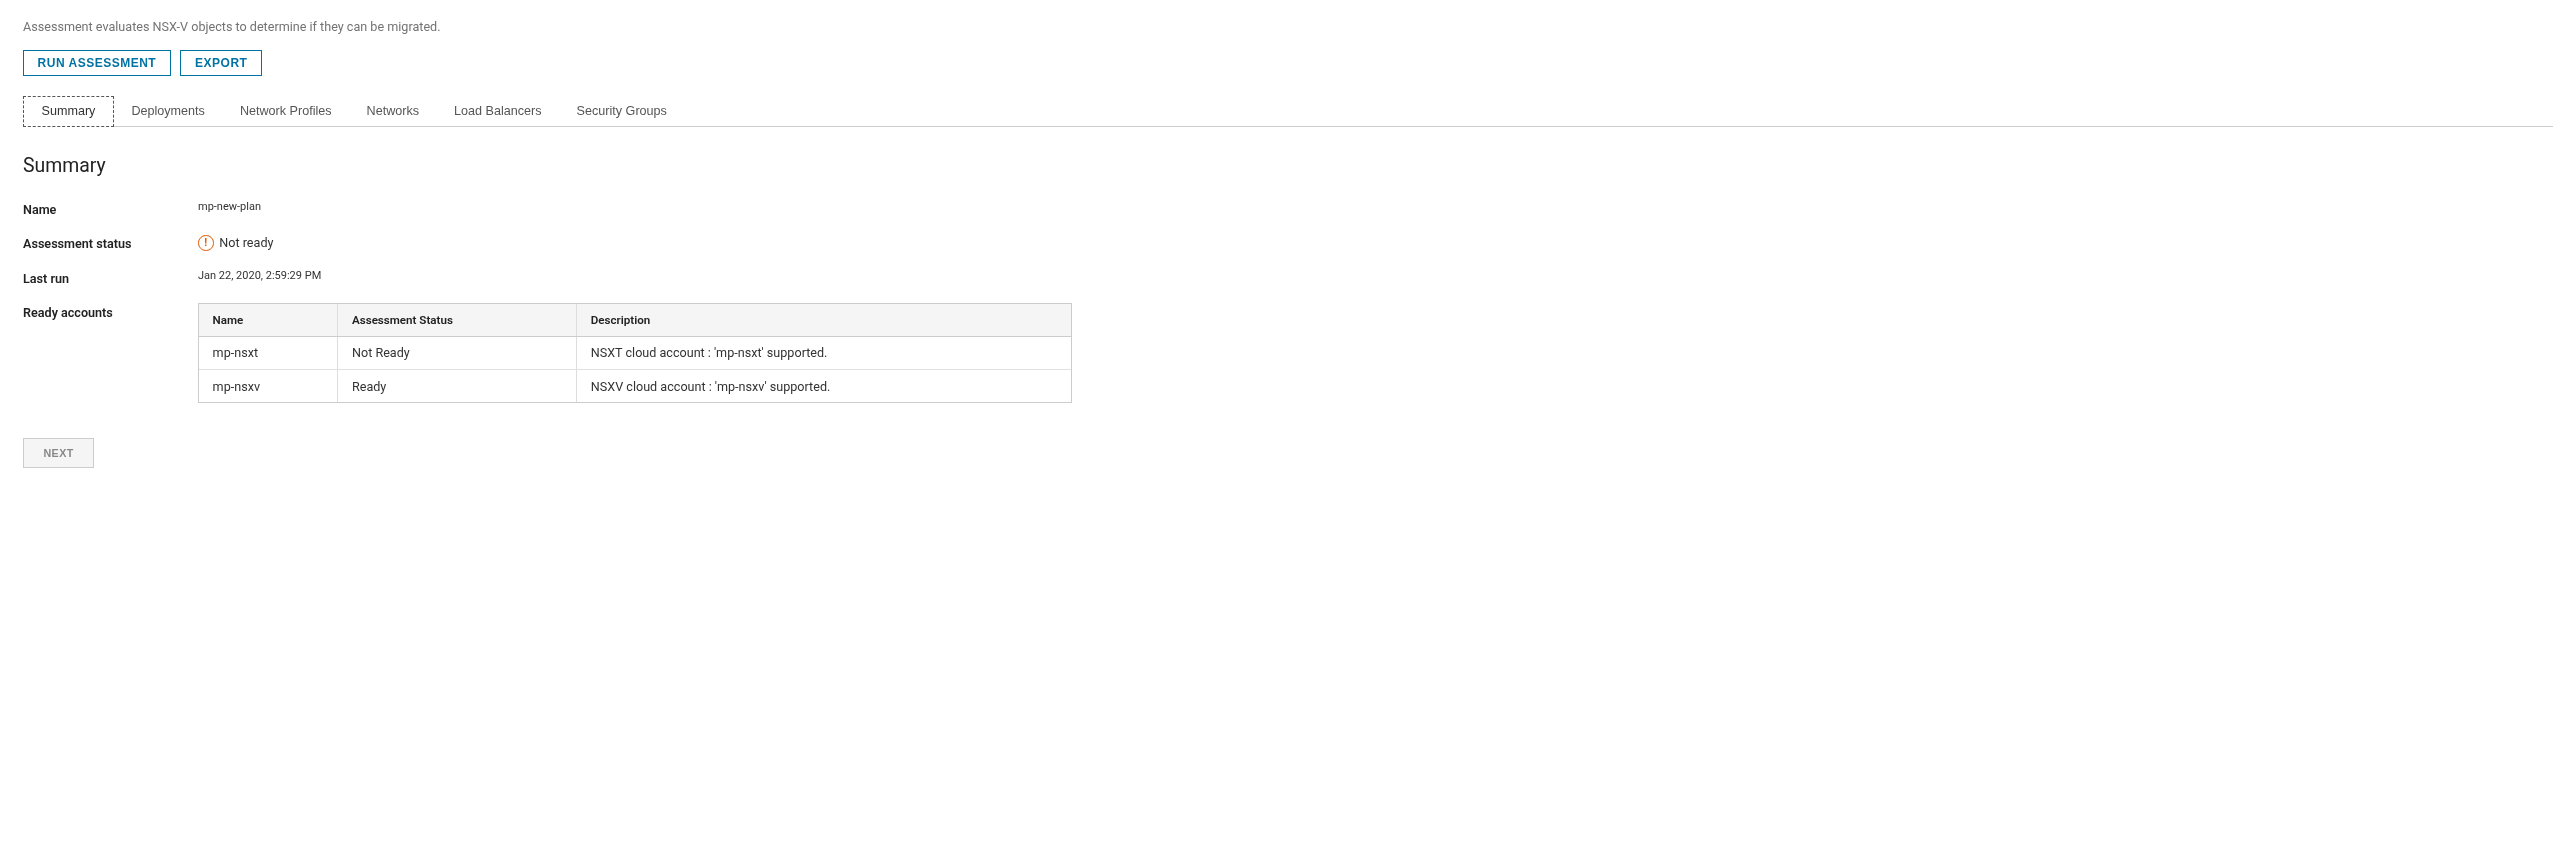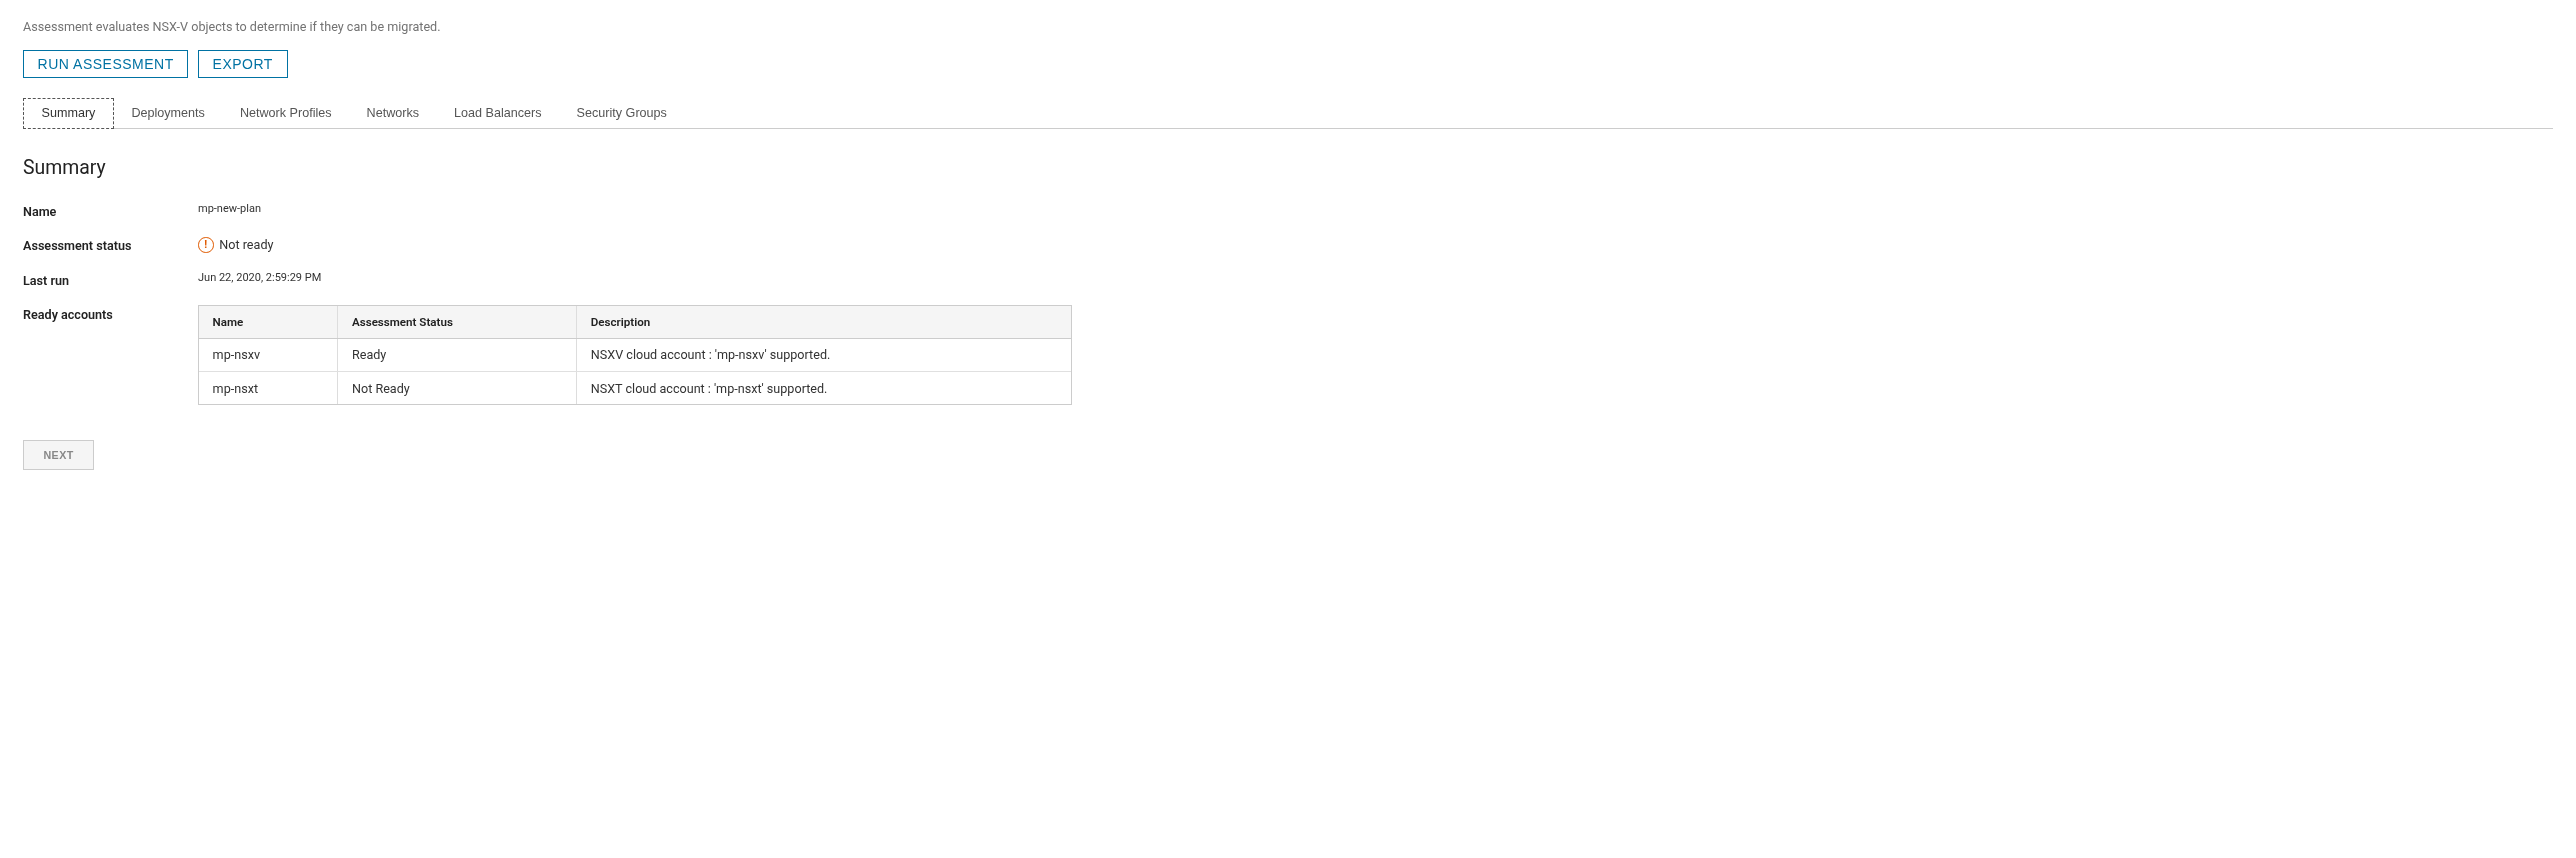--- a/index.html
+++ b/index.html
@@ -17,22 +17,22 @@
     }
     .toolbar {
       display: flex;
       gap: 9.7px;
       margin-bottom: 19.4px;
     }
     .btn-outline {
       border: 1.5px solid #0072a3;
       background: transparent;
       color: #0072a3;
-      font-size: 14px;
-      font-weight: 400;
+      font-size: 12px;
+      font-weight: 700;
       letter-spacing: 0.5px;
       padding: 4.9px 13.6px;
       cursor: pointer;
       text-transform: uppercase;
     }
     .tabs {
       display: flex;
       border-bottom: 1px solid #ccc;
       margin-bottom: 27px;
       gap: 0;
@@ -167,43 +167,43 @@
   <span class="info-label">Name</span>
   <span class="info-value">mp-new-plan</span>
 
   <span class="info-label">Assessment status</span>
   <span class="status-not-ready">
     <span class="status-icon">!</span>
     <span>Not ready</span>
   </span>
 
   <span class="info-label">Last run</span>
-  <span class="info-value">Jun 22, 2020, 2:59:29 PM</span>
+  <span class="info-value">Jan 22, 2020, 2:59:29 PM</span>
 
   <span class="info-label">Ready accounts</span>
   <div class="cloud-table-wrapper">
     <table class="cloud-table">
       <thead>
         <tr>
           <th>Name</th>
           <th>Assessment Status</th>
           <th>Description</th>
         </tr>
       </thead>
       <tbody>
         <tr>
+          <td>mp-nsxt</td>
+          <td>Not Ready</td>
+          <td>NSXT cloud account : 'mp-nsxt' supported.</td>
+        </tr>
+        <tr>
           <td>mp-nsxv</td>
           <td>Ready</td>
           <td>NSXV cloud account : 'mp-nsxv' supported.</td>
         </tr>
-        <tr>
-          <td>mp-nsxt</td>
-          <td>Not Ready</td>
-          <td>NSXT cloud account : 'mp-nsxt' supported.</td>
-        </tr>
       </tbody>
     </table>
   </div>
 </div>
 
 <div class="footer">
   <button class="btn-next">NEXT</button>
 </div>
 
 

